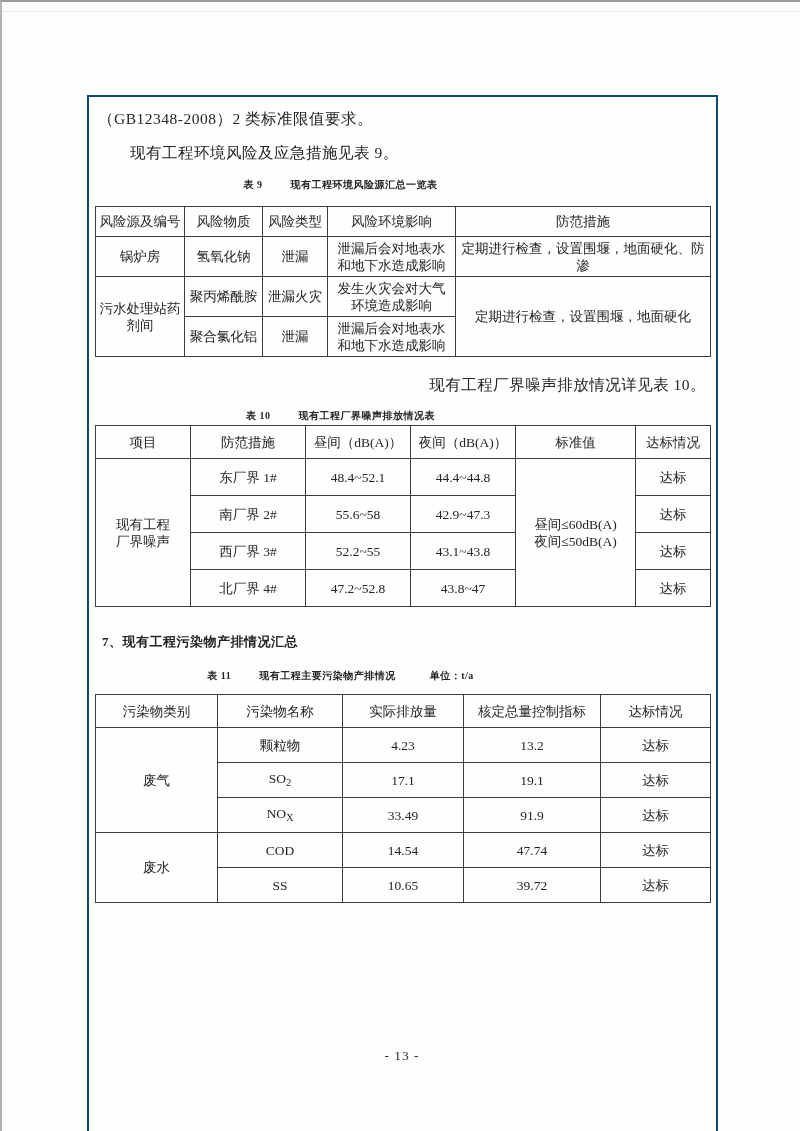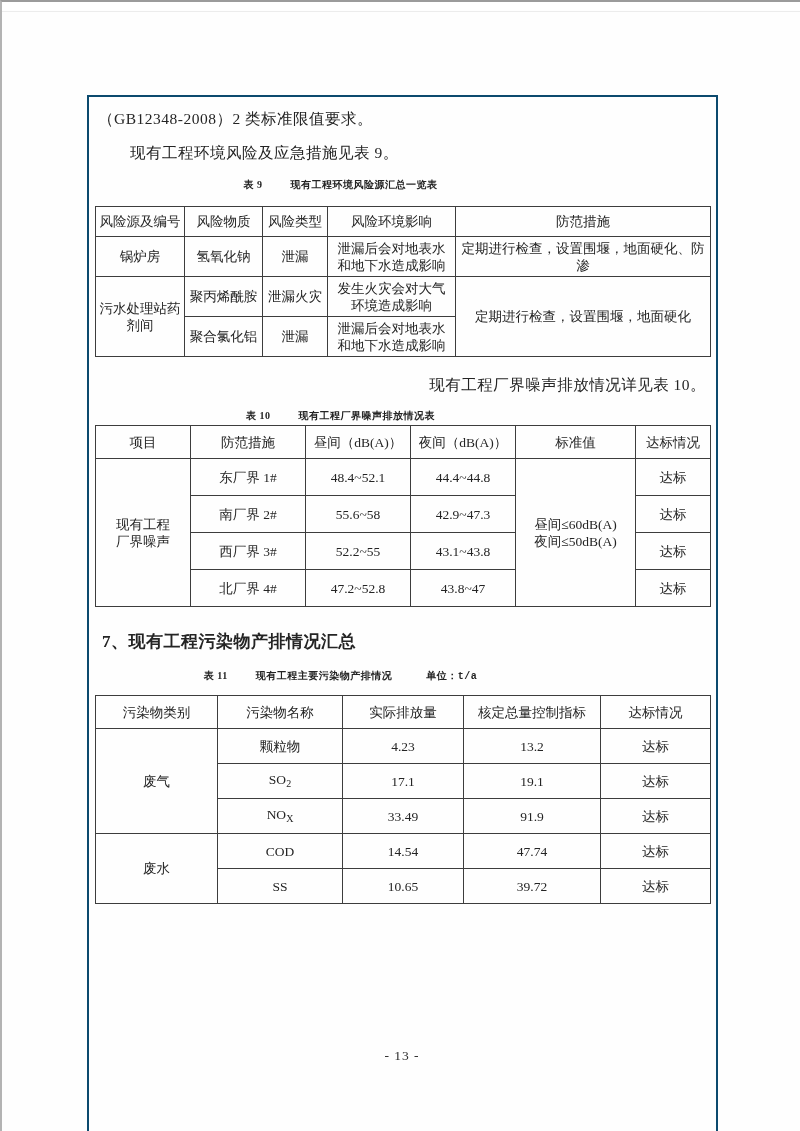--- a/index.html
+++ b/index.html
@@ -37,38 +37,38 @@
     letter-spacing: 0.5px;
   }
   .p1 { margin: 12px 10px 0 9px; }
   .p2 { margin: 24px 10px 0 41px; }
   .p3 { margin: 15px 10px 0 41px; }
   .p4 { margin: 15px 10px 0 41px; }
   .p5 { margin: 18px 10px 8px 41px; text-align: right; }
   .p6 { margin: 14px 10px 0 30px; }
   .section-heading {
     margin: 25px 10px 0 13px;
-    font-size: 17px;
+    font-size: 13px;
     line-height: 20px;
     font-weight: bold;
     letter-spacing: 0.5px;
   }
   .tbl-title {
     text-align: center;
     transform: translateX(-62px);
     font-weight: bold;
     font-size: 10px;
     line-height: 19px;
     letter-spacing: 0.5px;
   }
   .t9-title  { margin-top: 13px; }
   .t10-title { margin-top: 12px; }
   .t11-title { margin-top: 14px; }
   .tbl-title .tbl-label { margin-right: 28px; }
-  .tbl-title .tbl-unit  { margin-left: 34px; font-family: Liberation Mono, monospace; }
+  .tbl-title .tbl-unit  { margin-left: 34px; }
   table.doc {
     border-collapse: collapse;
     table-layout: fixed;
     margin-left: 6px;
     width: 615px;
   }
   table.doc td, table.doc th {
     border: 1px solid #3d3d3d;
     text-align: center;
     vertical-align: middle;

